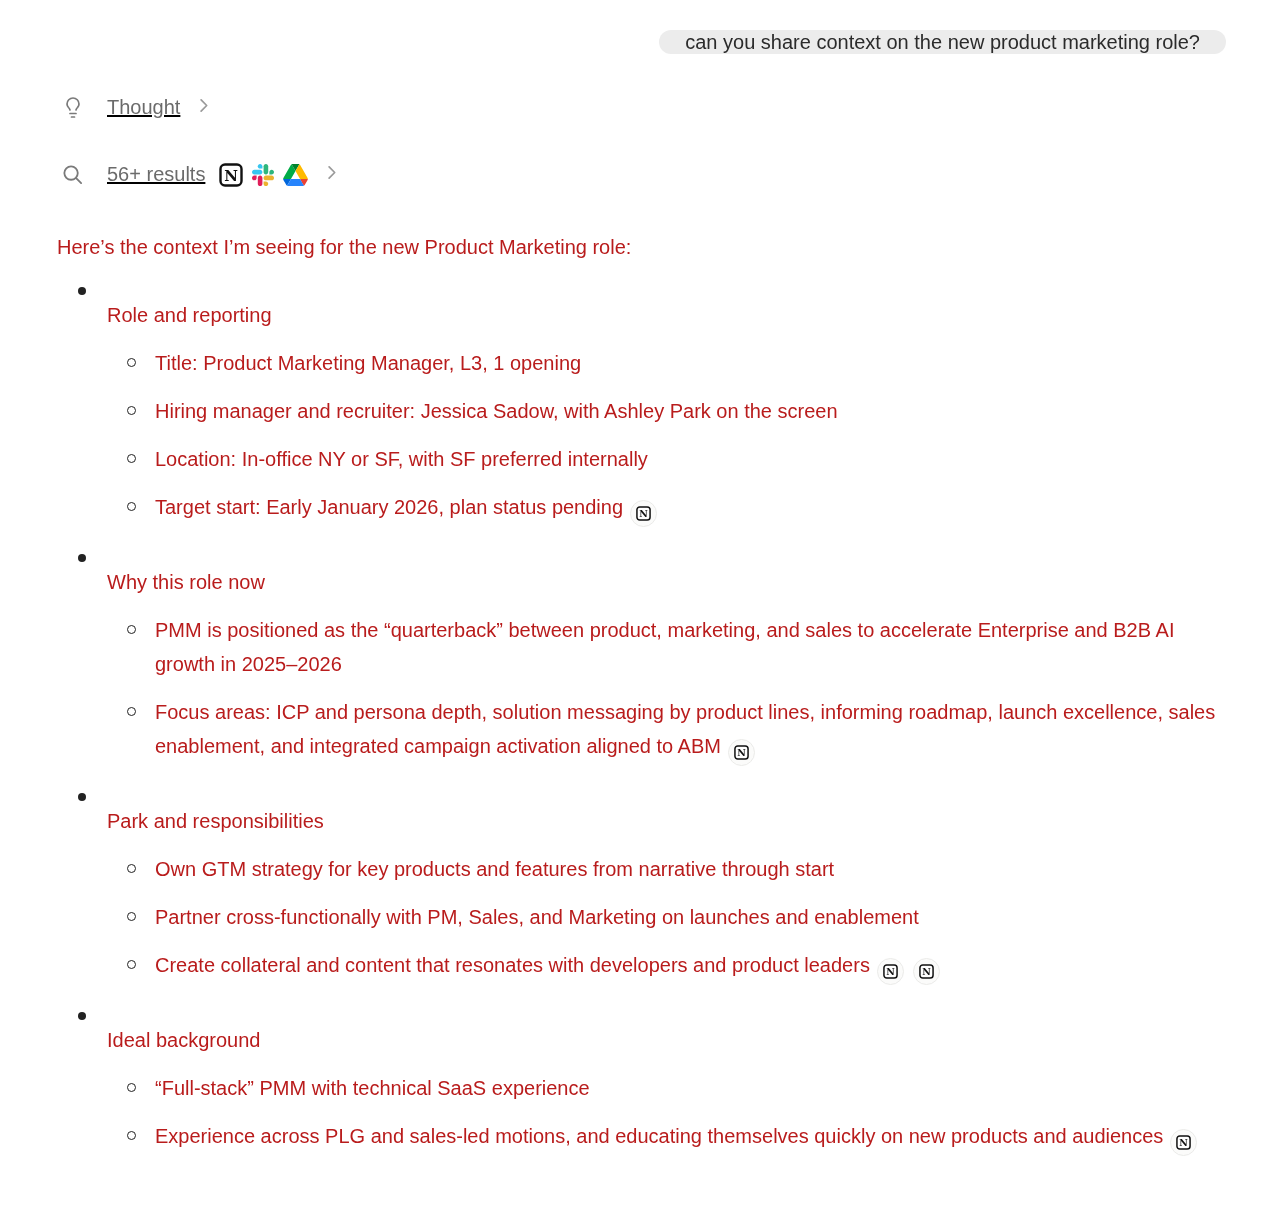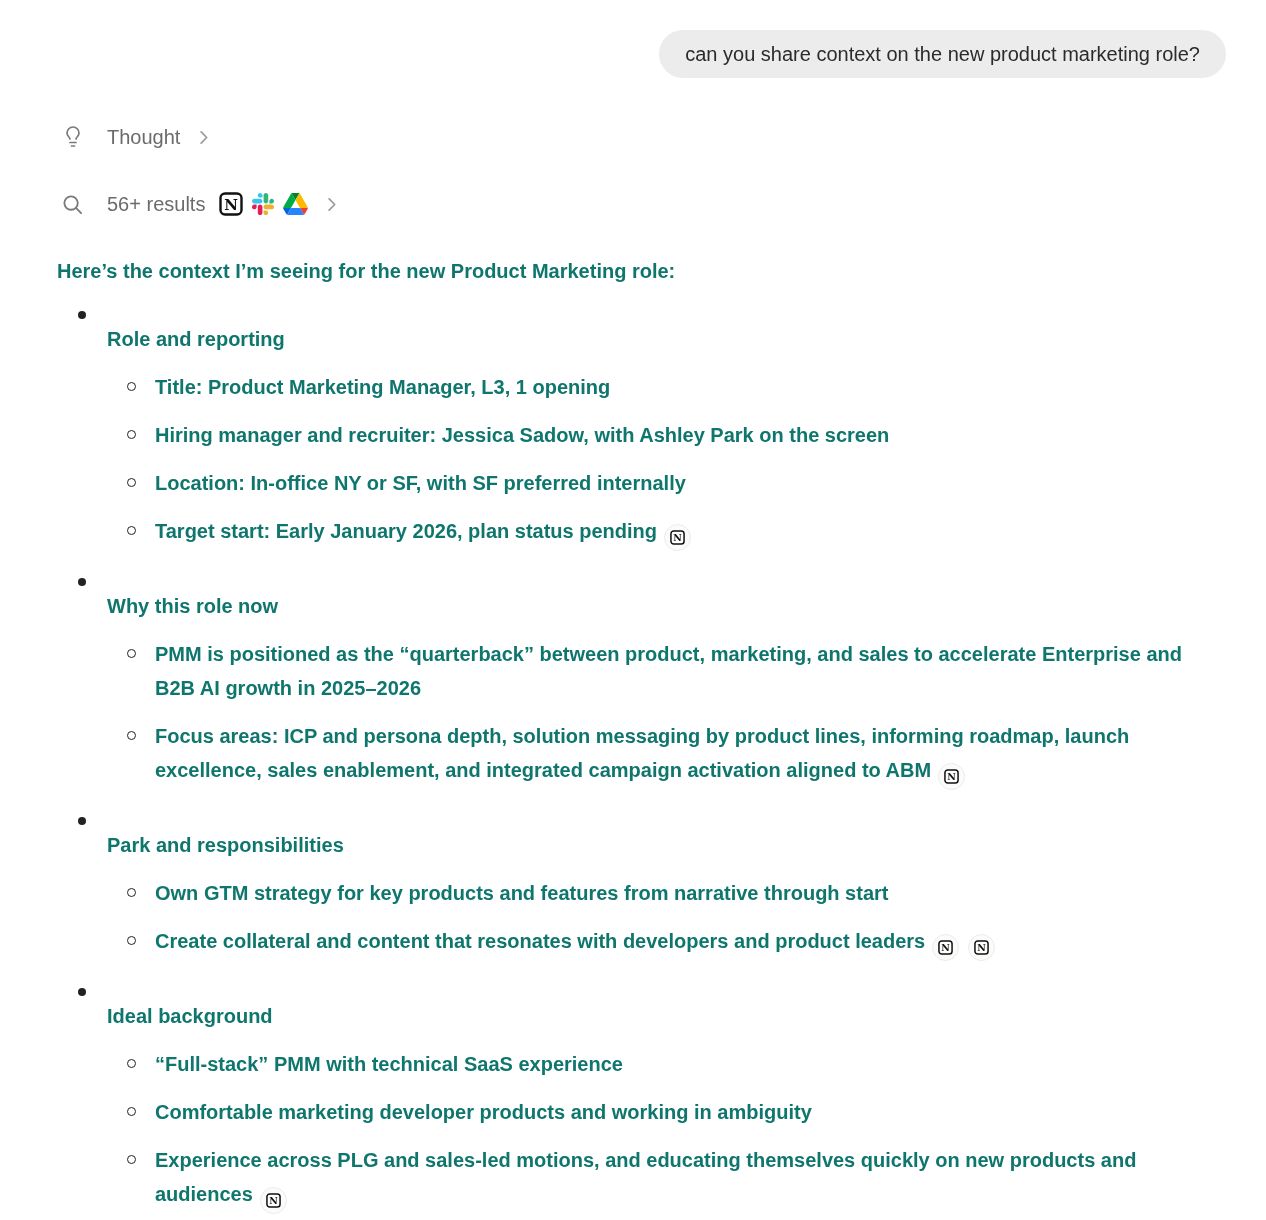--- a/index.html
+++ b/index.html
@@ -18,32 +18,33 @@
   .bubble-row {
     display: flex;
     justify-content: flex-end;
     margin-bottom: 42px;
   }
   .user-bubble {
     background: #ececec;
     color: #2b2b2b;
     font-size: 20px;
     line-height: 24px;
-    padding: 12px 26px;
+    padding: 0 26px;
     border-radius: 24px;
     max-width: 900px;
   }
 
   
   .meta-row {
     display: flex;
-    align-items: center;
+    align-items: flex-start;
     height: 34px;
     margin-bottom: 33px;
     cursor: pointer;
+    text-decoration: underline;
   }
   .meta-icon-col {
     width: 50px;
     flex: none;
     display: flex;
     align-items: center;
     padding-left: 4px;
   }
   .meta-label {
     color: #6b6b6b;
@@ -53,24 +54,23 @@
   .source-icons {
     display: flex;
     align-items: center;
     gap: 9px;
     margin-left: 14px;
   }
   .source-icons svg { display: block; }
 
   
   .answer {
-    color: #0f766e;
+    color: #b91c1c;
     font-size: 20px;
     line-height: 34px;
-    font-weight: bold;
   }
   .answer-intro { margin-bottom: 10px; }
 
   .l1-item { display: flex; }
   .l1-marker-col {
     width: 50px;
     flex: none;
     display: flex;
     justify-content: center;
     padding-top: 13px;
@@ -272,20 +272,26 @@
         <div class="l2-item">
           <span class="l2-marker-col">
               <span class="ring"></span>
             </span>
           <div class="l2-text"><span>Own GTM strategy for key products and features from narrative through start</span></div>
         </div>
         <div class="l2-item">
           <span class="l2-marker-col">
               <span class="ring"></span>
             </span>
+          <div class="l2-text"><span>Partner cross-functionally with PM, Sales, and Marketing on launches and enablement</span></div>
+        </div>
+        <div class="l2-item">
+          <span class="l2-marker-col">
+              <span class="ring"></span>
+            </span>
           <div class="l2-text"><span>Create collateral and content that resonates with developers and product leaders</span><span class="cite-chip">
                 <svg width="15" height="15" viewBox="0 0 24 24">
                   <use href="#notion-glyph"></use>
                 </svg>
               </span><span class="cite-chip">
                 <svg width="15" height="15" viewBox="0 0 24 24">
                   <use href="#notion-glyph"></use>
                 </svg>
               </span></div>
         </div>
@@ -301,26 +307,20 @@
         <div class="l2-item">
           <span class="l2-marker-col">
               <span class="ring"></span>
             </span>
           <div class="l2-text"><span>“Full-stack” PMM with technical SaaS experience</span></div>
         </div>
         <div class="l2-item">
           <span class="l2-marker-col">
               <span class="ring"></span>
             </span>
-          <div class="l2-text"><span>Comfortable marketing developer products and working in ambiguity</span></div>
-        </div>
-        <div class="l2-item">
-          <span class="l2-marker-col">
-              <span class="ring"></span>
-            </span>
           <div class="l2-text"><span>Experience across PLG and sales-led motions, and educating themselves quickly on new products and audiences</span><span class="cite-chip">
                 <svg width="15" height="15" viewBox="0 0 24 24">
                   <use href="#notion-glyph"></use>
                 </svg>
               </span></div>
         </div>
       </div>
     </div>
 
   </div>

